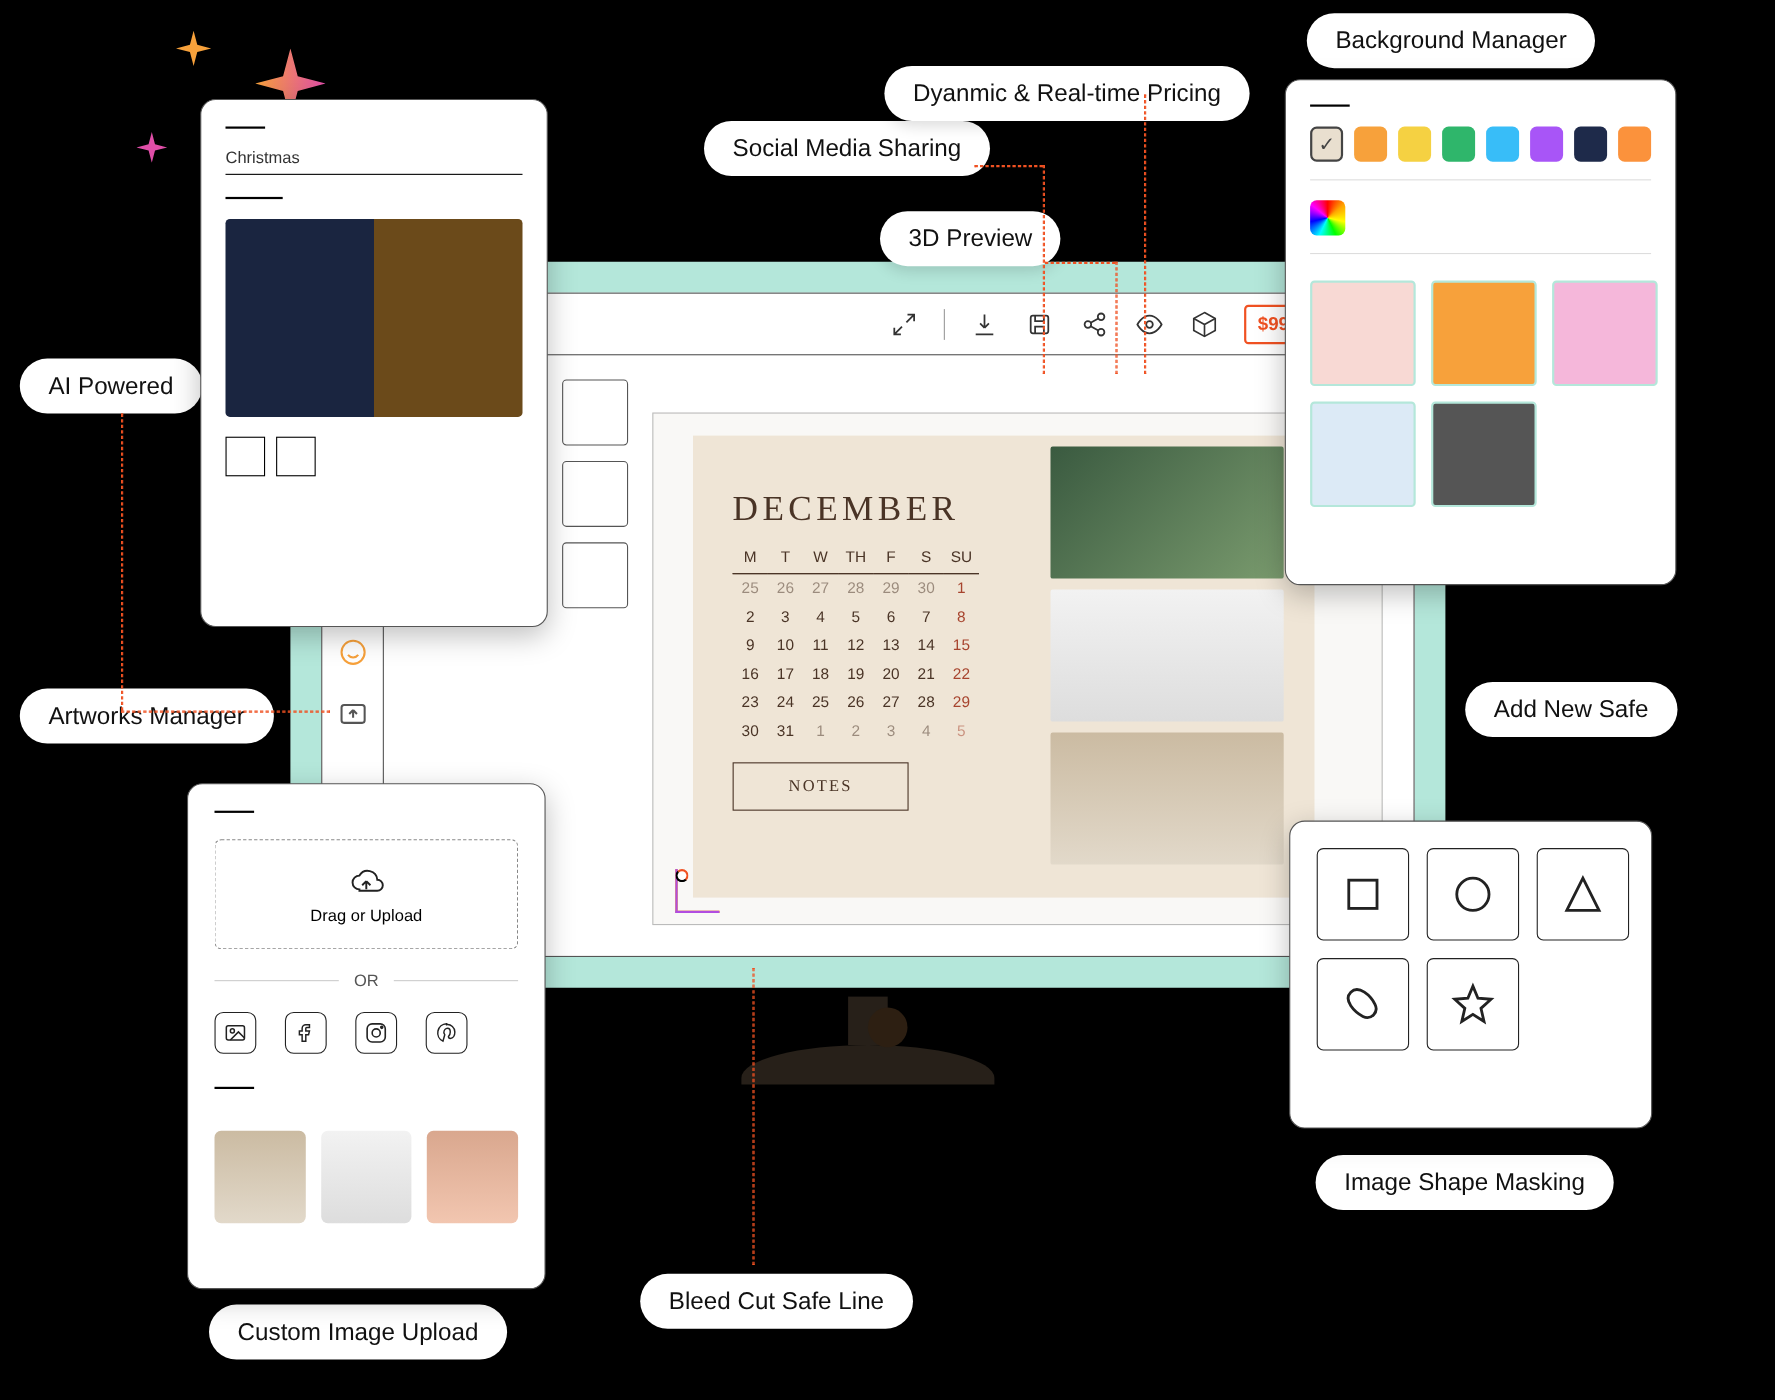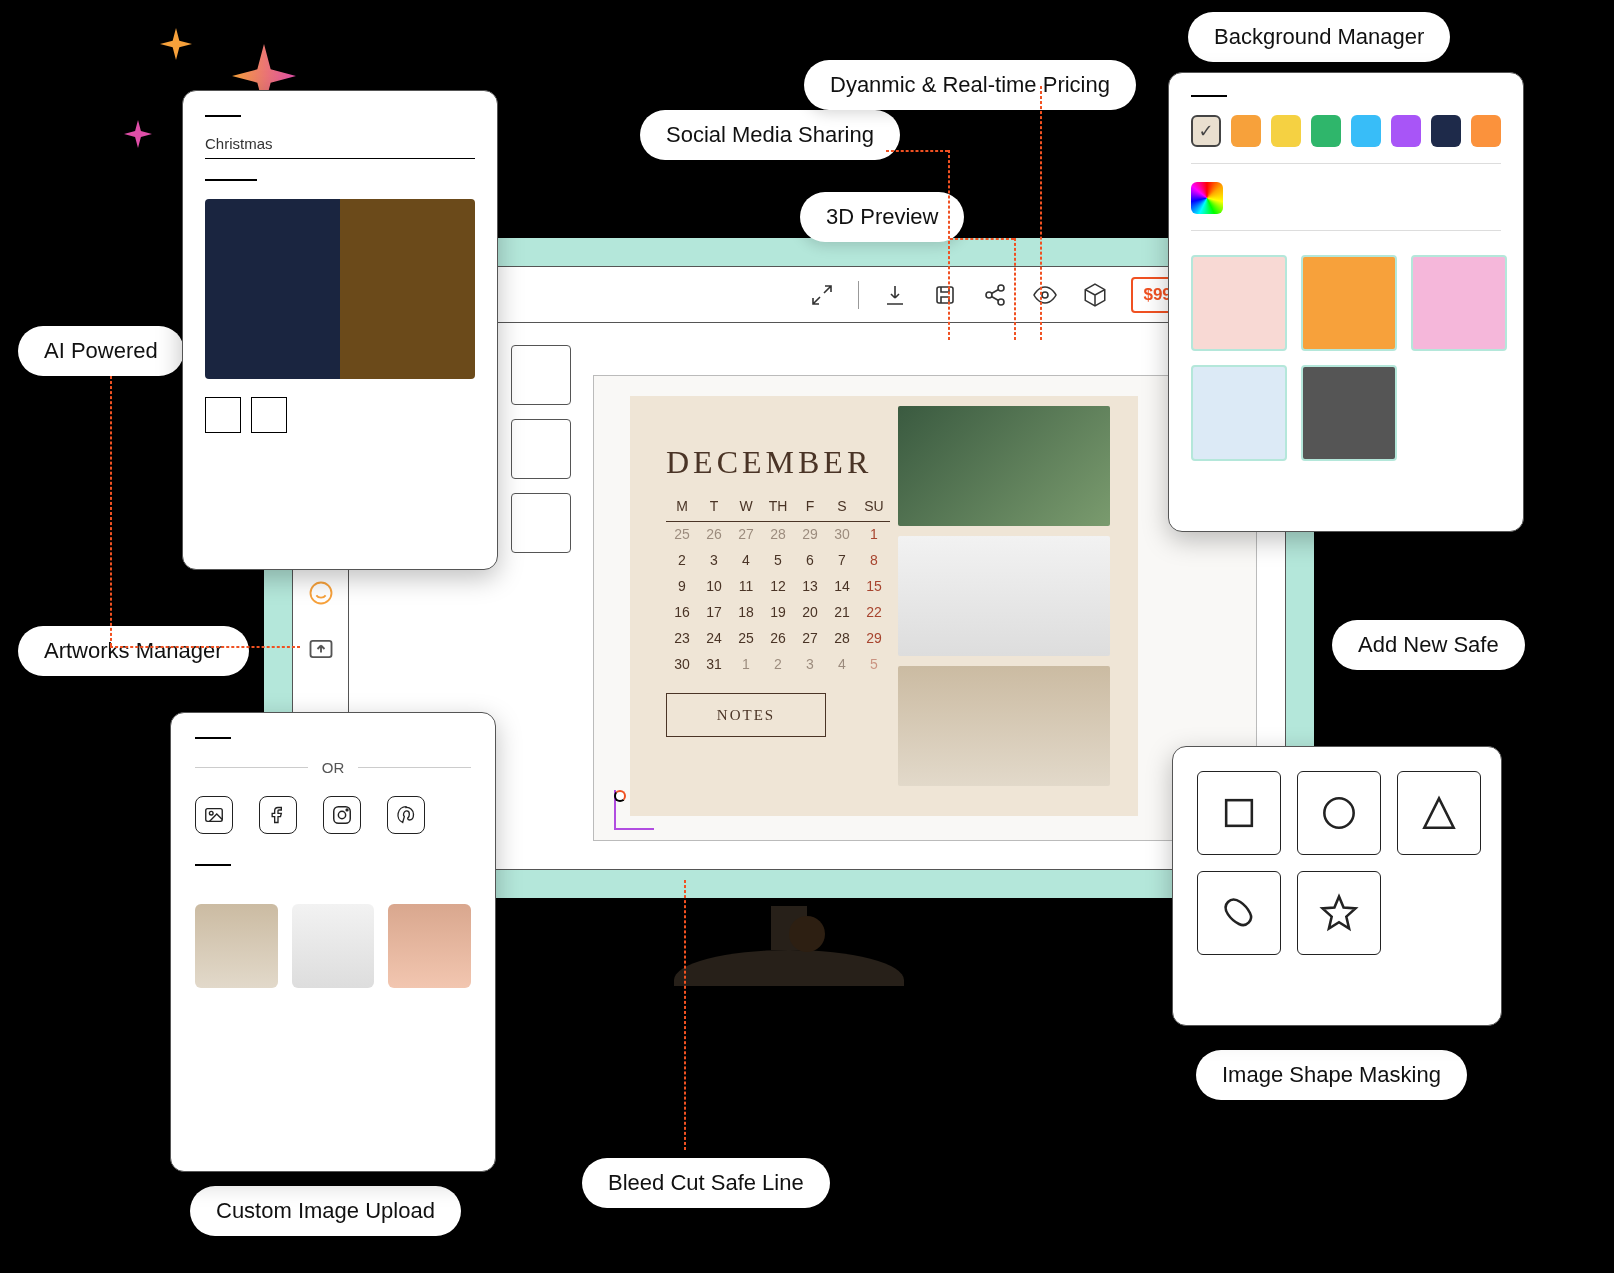--- a/index.html
+++ b/index.html
@@ -30,21 +30,21 @@
 .add-btn { background:#f05122; color:#fff; padding:8px 10px; font-size:16px; border-radius:4px; }
 
 
 .rail { position:absolute; left:0; top:56px; width:56px; bottom:0; border-right:1px solid #555; display:flex; flex-direction:column; align-items:center; padding-top:200px; gap:28px; }
 .rail-ic { width:28px; height:28px; }
 .art-grid { position:absolute; left:62px; top:70px; width:220px; display:grid; grid-template-columns:repeat(3,60px); gap:14px; padding:8px; }
 .art-cell { width:60px; height:60px; border:1px solid #555; border-radius:4px; display:flex; align-items:center; justify-content:center; font-size:10px; text-align:center; }
 
 
 .canvas { position:absolute; left:300px; top:108px; right:28px; bottom:28px; background:#f9f8f6; border:1px solid #bbb; }
-.cal-card { position:absolute; left:36px; top:20px; width:508px; height:420px; background:#efe5d6; padding:48px 36px 20px; }
+.cal-card { position:absolute; left:36px; top:20px; width:565px; height:420px; background:#efe5d6; padding:48px 36px 20px; }
 .cal-title { font-family: 'Times New Roman', serif; font-size:32px; letter-spacing:4px; color:#4a3426; }
 .cal-year { font-family:'Times New Roman',serif; font-size:18px; color:#a7442e; margin-top:4px; }
 .cal-table { margin-top:14px; border-collapse:collapse; font-size:14px; }
 .cal-table th,.cal-table td { width:32px; height:26px; text-align:center; }
 .cal-table th { font-weight:500; color:#4a3426; border-bottom:1px solid #4a3426; padding-bottom:4px; }
 .cal-table td { color:#4a3426; }
 .cal-table td.we { color:#a7442e; }
 .cal-table td.dim { opacity:.5; }
 .notes-box { margin-top:16px; width:160px; height:44px; border:1px solid #4a3426; display:flex; align-items:center; justify-content:center; font-family:'Times New Roman',serif; letter-spacing:2px; color:#4a3426; font-size:15px; }
 .photo-strip { position:absolute; right:28px; top:10px; width:212px; display:flex; flex-direction:column; gap:10px; }
@@ -327,20 +327,27 @@
   <div class="hr" style="width:52px"></div>
   <div class="ai-imgs"></div>
   <div class="thumbs">
     <div class="thumb"></div>
     <div class="thumb"></div>
   </div>
 </div>
 
 <div class="panel upload-panel">
   <div class="hr" style="height:2px;background:#000;width:36px;"></div>
+  <div class="drop">
+    <svg width="36" height="30" viewBox="0 0 24 24" fill="none" stroke="#222" stroke-width="1.4">
+        <path d="M7 18a5 5 0 010-10 7 7 0 0113 3 4 4 0 010 8H7z"></path>
+        <path d="M12 12v6m0-6l-3 3m3-3l3 3"></path>
+      </svg>
+    <span style="font-size:15px;">Drag or Upload</span>
+  </div>
   <div class="or-row">
       <div class="l"></div>
       <span>OR</span>
       <div class="l"></div>
     </div>
   <div class="social-row">
     <div class="soc">
         <svg width="24" height="22" viewBox="0 0 24 24" fill="none" stroke="#222" stroke-width="1.5">
           <rect x="3" y="5" width="18" height="14" rx="2"></rect>
           <circle cx="9" cy="10" r="2"></circle>

